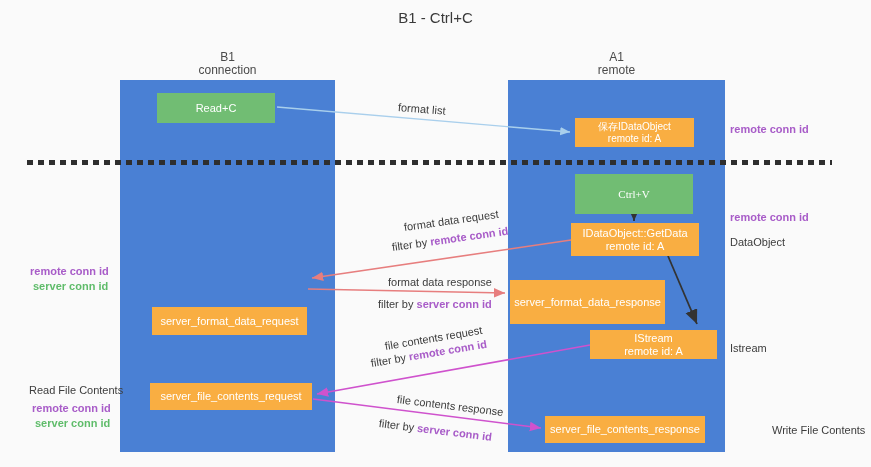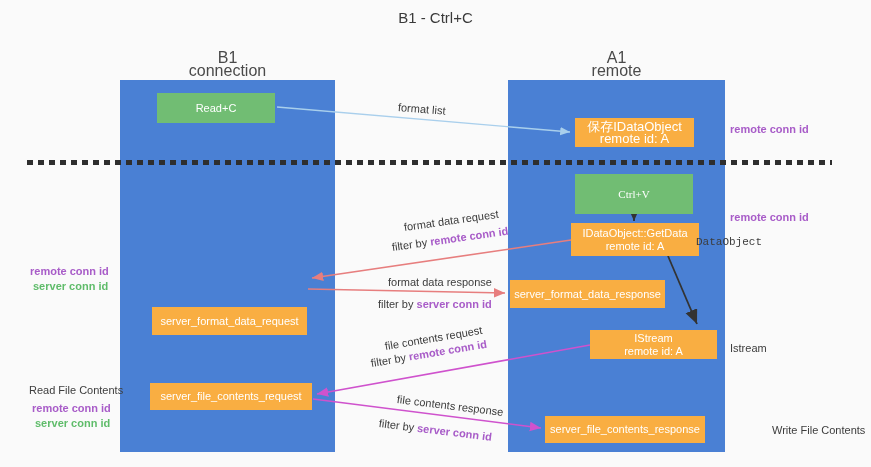--- a/index.html
+++ b/index.html
@@ -12,21 +12,21 @@
   html,body{background:#fff;}
   .canvas{
     position:relative;width:871px;height:467px;overflow:hidden;
     background:var(--bg);
     font-family:"Liberation Sans","DejaVu Sans",sans-serif;
     color:var(--text-dark);
   }
   .abs{position:absolute;}
   .title{left:0;top:8px;width:871px;text-align:center;font-size:15px;line-height:20px;color:#3a3a3a;z-index:2;}
   .col{background:var(--column-blue);z-index:1;}
-  .col-hdr{text-align:center;font-size:16px;line-height:13px;color:#4a4a4a;z-index:2;}
+  .col-hdr{text-align:center;font-size:12px;line-height:13px;color:#4a4a4a;z-index:2;}
   .dashes{height:5px;z-index:4;
     background:repeating-linear-gradient(90deg,#2e2e2e 0 6px,rgba(0,0,0,0) 6px 11px);}
   .box{display:flex;flex-direction:column;align-items:center;justify-content:center;
     color:#fff;font-size:11px;line-height:13px;text-align:center;z-index:10;}
   .green{background:var(--box-green);}
   .orange{background:var(--box-orange);}
   .lbl{font-size:11px;line-height:13px;white-space:nowrap;z-index:11;color:var(--text-dark);}
   .rot{transform-origin:left center;}
   .purple{color:var(--text-purple);font-weight:bold;}
   .greentx{color:var(--text-green);font-weight:bold;}
@@ -83,35 +83,35 @@
     <line class="ln-salmon" x1="308" y1="289" x2="505" y2="293" marker-end="url(#msalmon)"></line>
     <line class="ln-black" x1="634" y1="198" x2="634" y2="221" marker-end="url(#mblack)"></line>
     <line class="ln-black" x1="668" y1="256" x2="697" y2="324" marker-end="url(#mblack)"></line>
     <line class="ln-magenta" x1="590" y1="345" x2="317" y2="394" marker-end="url(#mmagenta)"></line>
     <line class="ln-magenta" x1="313" y1="399" x2="541" y2="428" marker-end="url(#mmagenta)"></line>
   </svg>
 
   <div class="abs box green" style="left:157px;top:93px;width:118px;height:30px;">
     <span>Read+C</span>
   </div>
-  <div class="abs box orange" style="left:575px;top:118px;width:119px;height:29px;font-size:13px;line-height:12px;">
+  <div class="abs box orange" style="left:575px;top:118px;width:119px;height:29px;font-size:10px;line-height:12px;">
     <span>保存IDataObject</span>
     <span>remote id: A</span>
   </div>
   <div class="abs box green" style="left:575px;top:174px;width:118px;height:40px;font-family:Liberation Serif, serif;">
     <span>Ctrl+V</span>
   </div>
   <div class="abs box orange" style="left:571px;top:223px;width:128px;height:33px;">
     <span>IDataObject::GetData</span>
     <span>remote id: A</span>
   </div>
   <div class="abs box orange" style="left:152px;top:267px;width:155px;height:28px;margin-top:40px;">
     <span>server_format_data_request</span>
   </div>
-  <div class="abs box orange" style="left:510px;top:280px;width:155px;height:28px;">
+  <div class="abs box orange" style="left:510px;top:280px;width:155px;height:44px;">
     <span>server_format_data_response</span>
   </div>
   <div class="abs box orange" style="left:590px;top:330px;width:127px;height:29px;">
     <span>IStream</span>
     <span>remote id: A</span>
   </div>
   <div class="abs box orange" style="left:545px;top:416px;width:160px;height:27px;">
     <span>server_file_contents_response</span>
   </div>
   <div class="abs box orange" style="left:150px;top:383px;width:162px;height:27px;">
@@ -141,17 +141,17 @@
   </div>
 
   <div class="abs lbl purple" style="left:30px;top:265px;">remote conn id</div>
   <div class="abs lbl greentx" style="left:33px;top:280px;">server conn id</div>
   <div class="abs lbl" style="left:29px;top:384px;">Read File Contents</div>
   <div class="abs lbl purple" style="left:32px;top:402px;">remote conn id</div>
   <div class="abs lbl greentx" style="left:35px;top:417px;">server conn id</div>
 
   <div class="abs lbl purple" style="left:730px;top:123px;">remote conn id</div>
   <div class="abs lbl purple" style="left:730px;top:211px;">remote conn id</div>
-  <div class="abs lbl" style="left:696px;top:236px;font-family:Liberation Mono, monospace;">DataObject</div>
+  <div class="abs lbl" style="left:730px;top:236px;">DataObject</div>
   <div class="abs lbl" style="left:730px;top:342px;">Istream</div>
   <div class="abs lbl" style="left:736px;top:424px;margin-left:36px;">Write File Contents</div>
 
 </div>
 
 </body></html>

